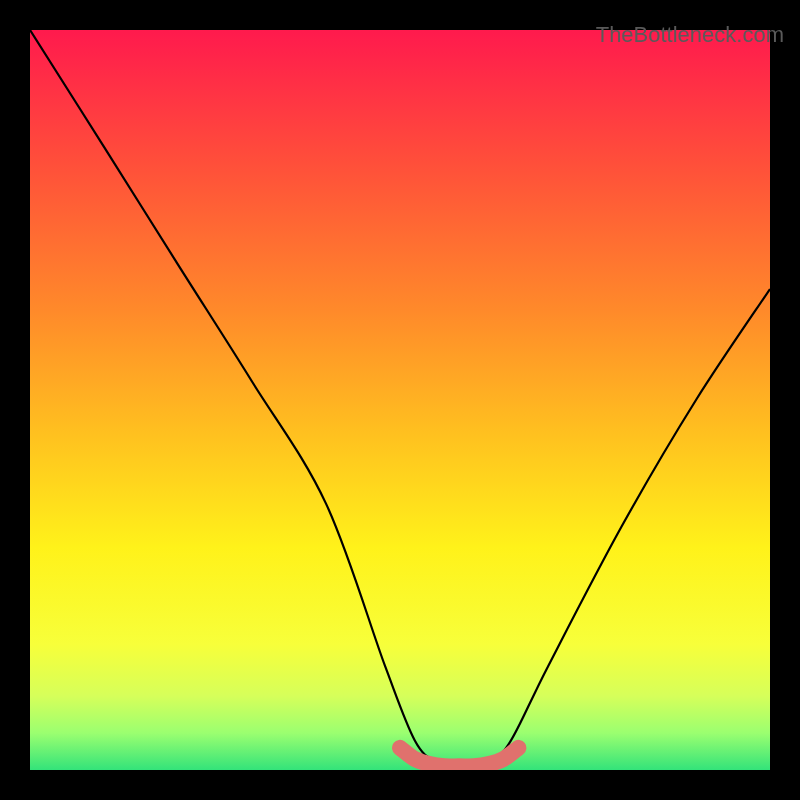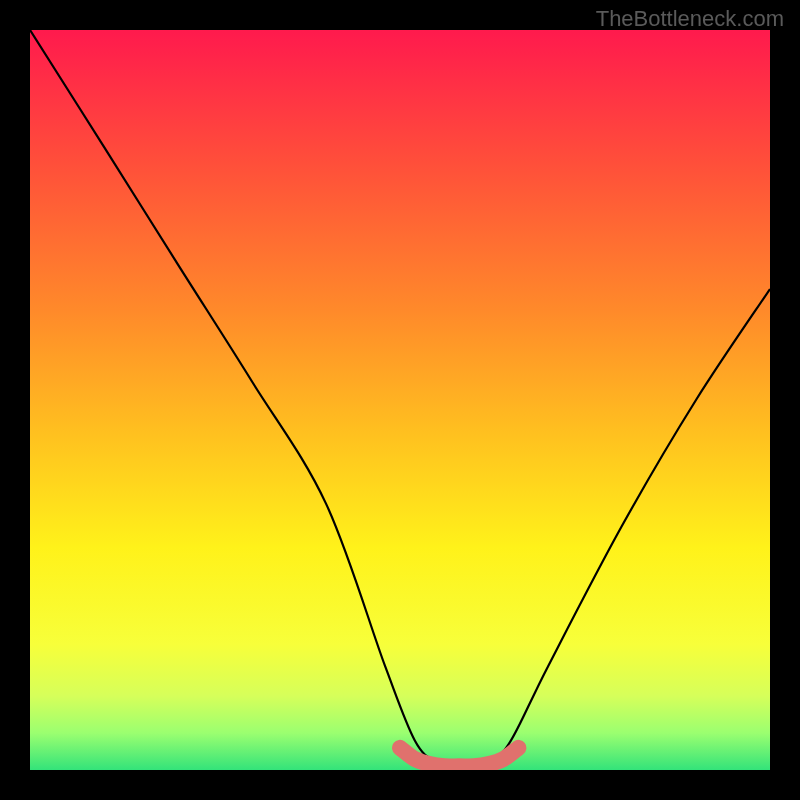--- a/index.html
+++ b/index.html
@@ -6,21 +6,21 @@
     margin: 0;
     padding: 0;
     width: 800px;
     height: 800px;
     background: #000;
     position: relative;
     font-family: Arial, Helvetica, sans-serif;
   }
   .watermark {
     position: absolute;
-    top: 6px;
+    top: 22px;
     right: 16px;
     color: #5a5a5a;
     font-size: 22px;
     font-weight: 500;
     z-index: 10;
   }
   .plot-area {
     position: absolute;
     left: 30px;
     top: 30px;

